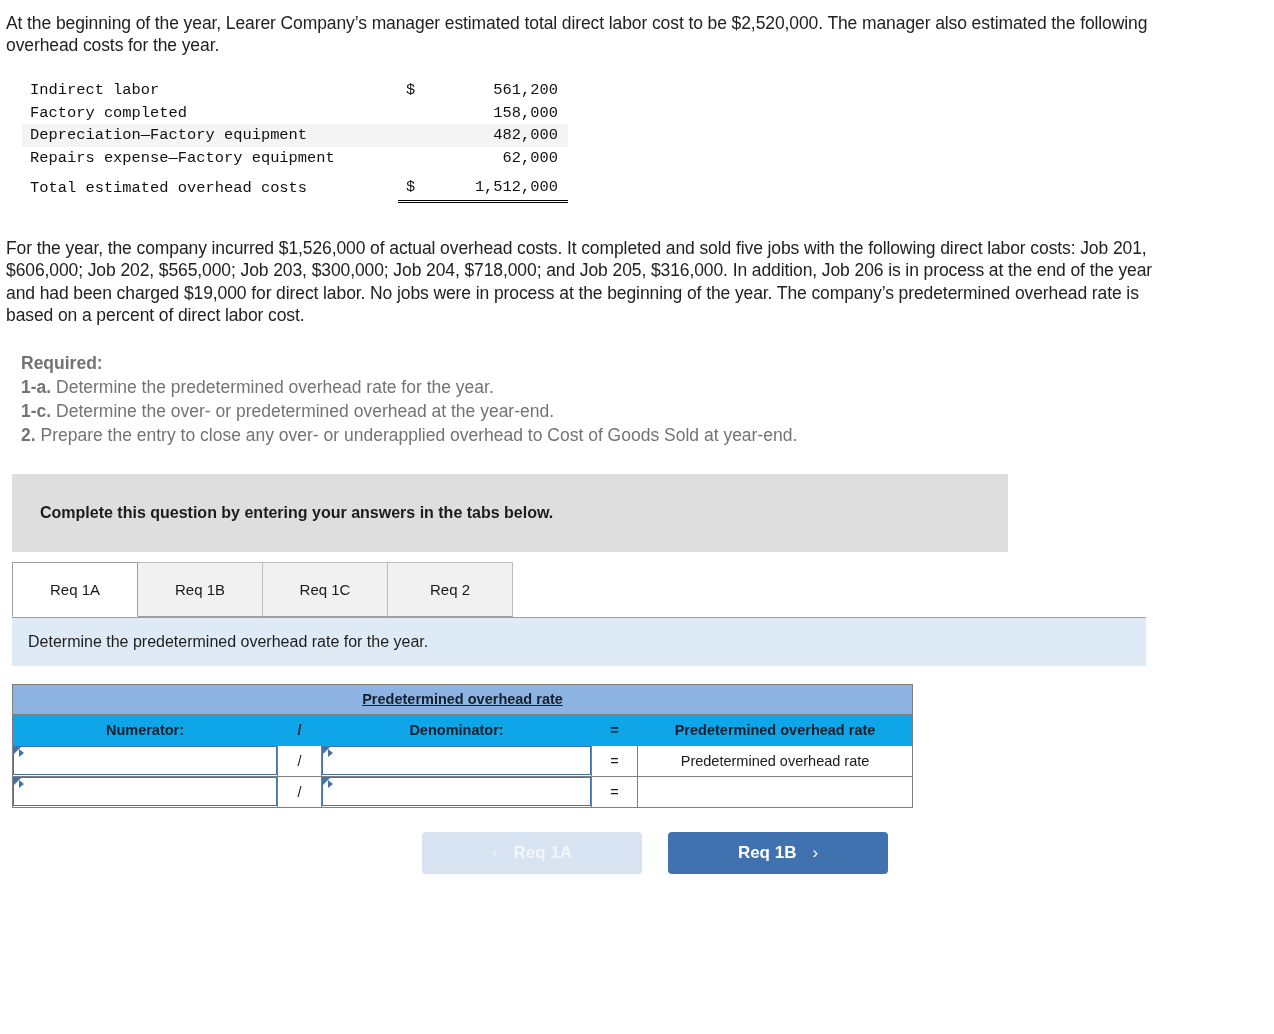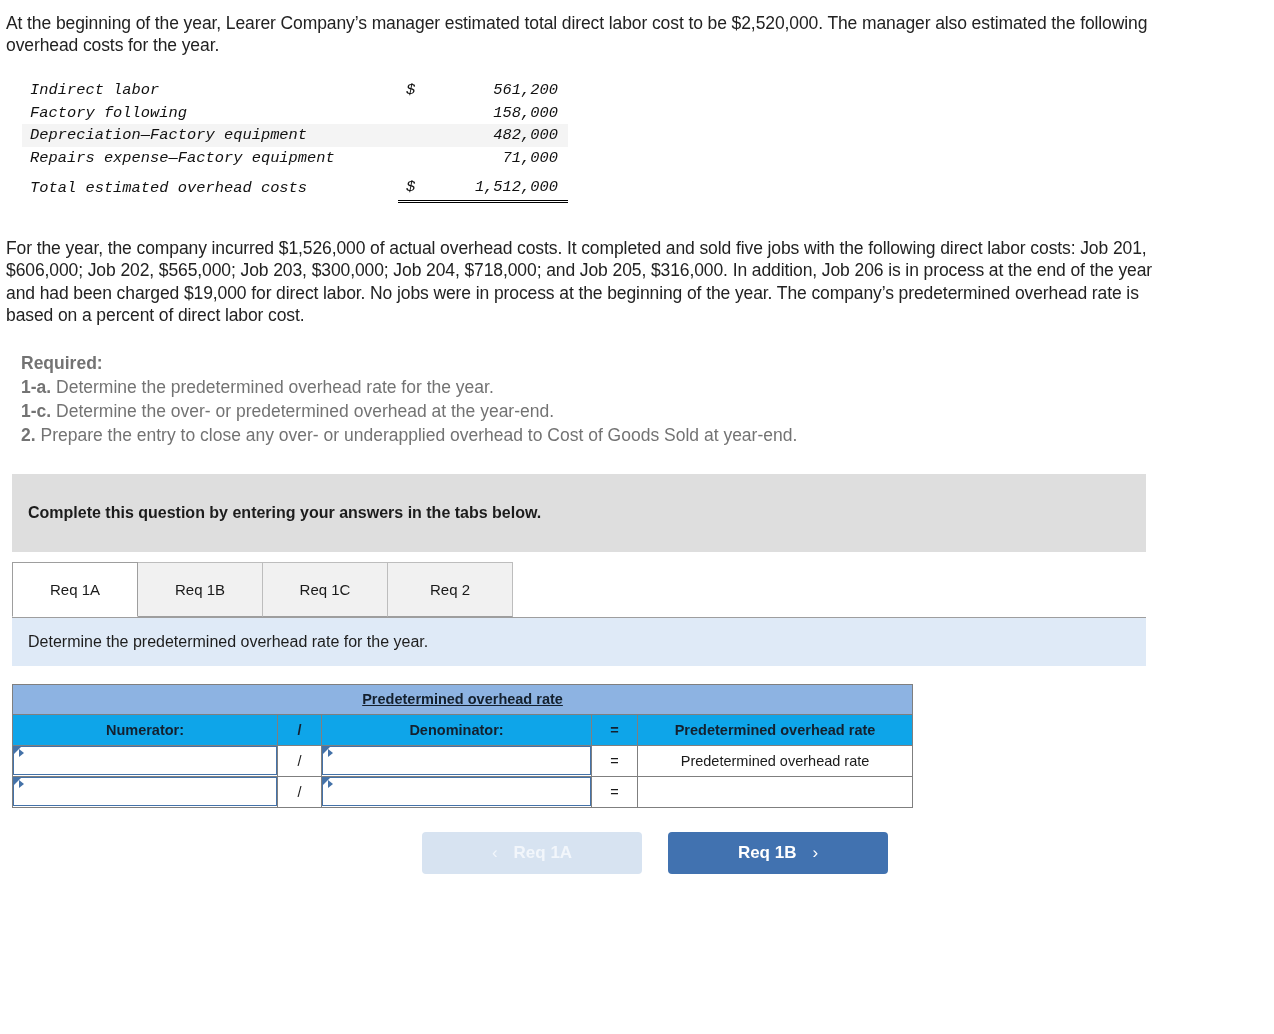--- a/index.html
+++ b/index.html
@@ -23,21 +23,20 @@
     line-height: 1.28;
     color: #222222;
     padding: 12px 90px 0 6px;
     letter-spacing: -0.1px;
   }
 
   
   .cost-table-wrap {
     margin: 22px 0 0 22px;
     width: 546px;
-    font-style: italic;
   }
   table.cost-table {
     border-collapse: collapse;
     font-family: "Liberation Mono", "DejaVu Sans Mono", monospace;
     font-size: 15.4px;
     width: 546px;
     color: #111111;
   }
   table.cost-table td {
     padding: 1px 0 1px 8px;
@@ -68,26 +67,26 @@
     font-size: 17.5px;
     line-height: 1.36;
     color: #737373;
   }
   .required .hdr { font-weight: bold; }
   .required .lbl { font-weight: bold; }
 
   
   .gray-banner {
     margin: 26px 0 0 12px;
-    width: 1134px;
+    width: 996px;
     height: 78px;
     background: #dedede;
     display: flex;
     align-items: center;
-    padding-left: 16px;
+    padding-left: 28px;
   }
   .gray-banner .txt {
     font-size: 16px;
     font-weight: bold;
     color: #1c1c1c;
   }
 
   
   .tabs-row {
     margin: 10px 0 0 12px;
@@ -253,21 +252,21 @@
       <tr>
         <td>Indirect labor</td>
         <td class="amt">
           <div class="dollar-cell">
             <span class="sym">$</span>
             <span>561,200</span>
           </div>
         </td>
       </tr>
       <tr>
-        <td>Factory following</td>
+        <td>Factory completed</td>
         <td class="amt">
           <div class="dollar-cell">
             <span class="sym"></span>
             <span>158,000</span>
           </div>
         </td>
       </tr>
       <tr class="shade">
         <td>Depreciation—Factory equipment</td>
         <td class="amt">
@@ -275,21 +274,21 @@
             <span class="sym"></span>
             <span>482,000</span>
           </div>
         </td>
       </tr>
       <tr>
         <td>Repairs expense—Factory equipment</td>
         <td class="amt">
           <div class="dollar-cell">
             <span class="sym"></span>
-            <span>71,000</span>
+            <span>62,000</span>
           </div>
         </td>
       </tr>
       <tr class="total">
         <td>Total estimated overhead costs</td>
         <td class="amt">
           <div class="dollar-cell">
             <span class="sym">$</span>
             <span>1,512,000</span>
           </div>

